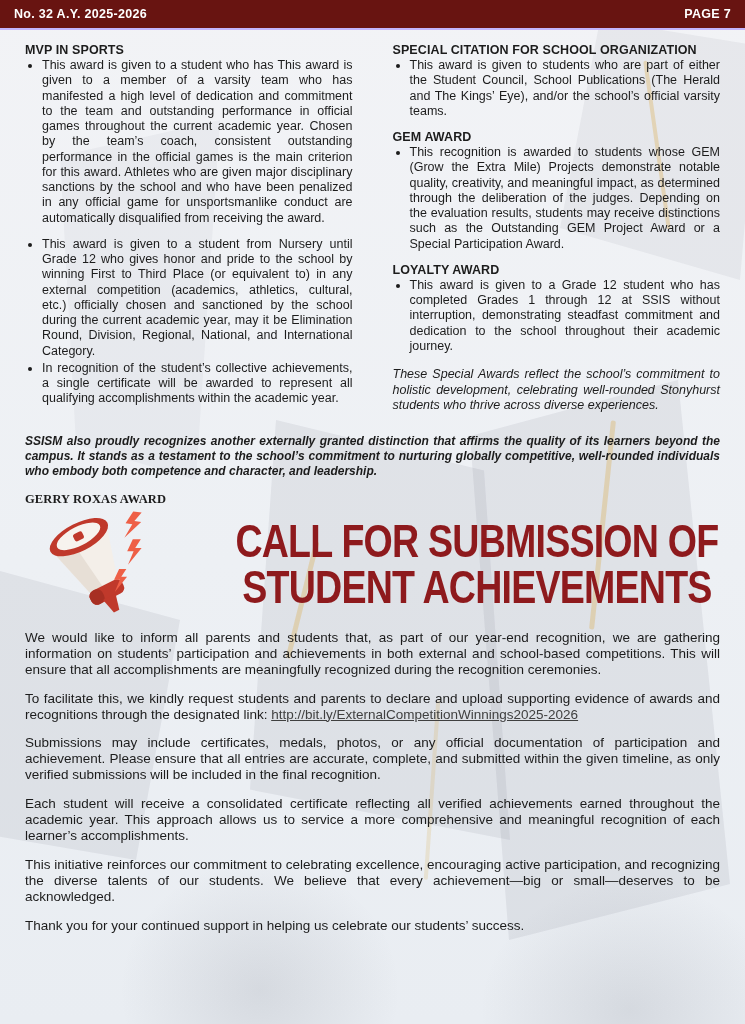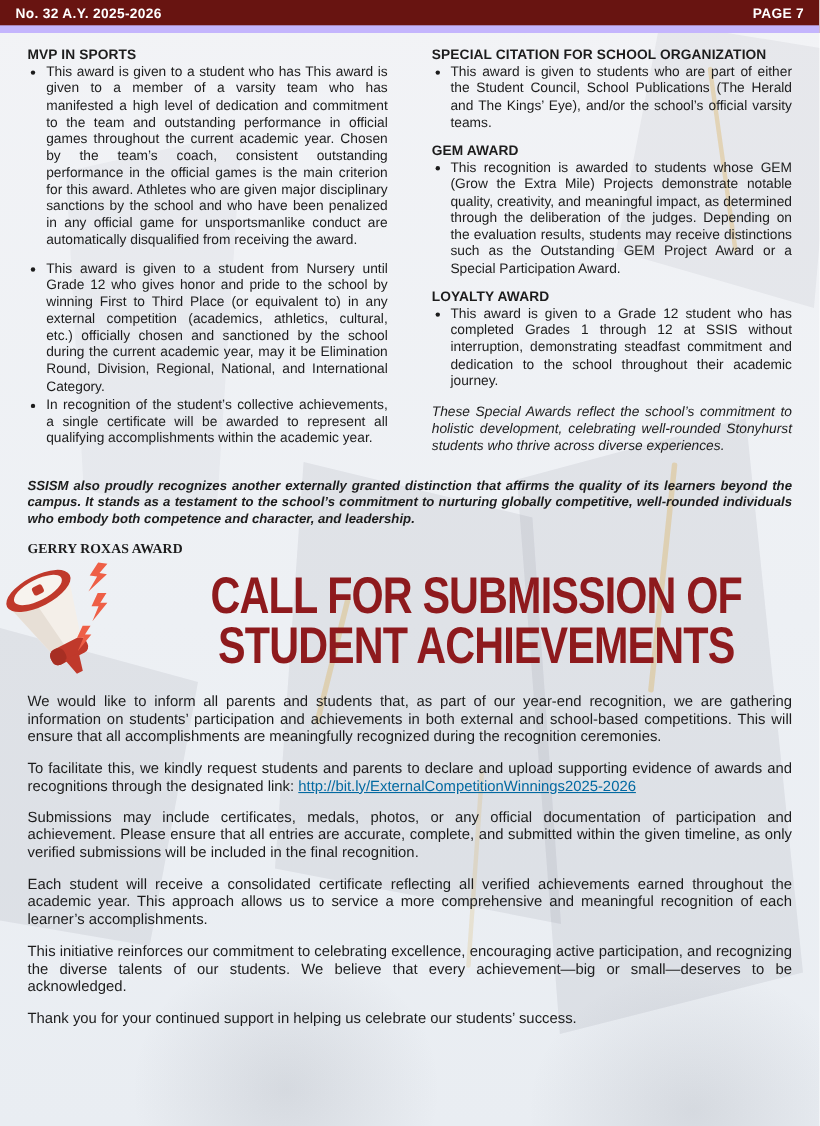--- a/index.html
+++ b/index.html
@@ -32,21 +32,21 @@
   .gold.g3{ left:300px; top:540px; width:5px; height:120px; transform:rotate(14deg); }
   .gold.g4{ left:430px; top:700px; width:4px; height:180px; transform:rotate(4deg); opacity:0.18; }
   .blob{ background:radial-gradient(closest-side, rgba(70,75,90,0.12), rgba(70,75,90,0)); border-radius:50%; }
   .blob.b1{ left:120px; top:860px; width:280px; height:260px; }
   .blob.b2{ left:480px; top:880px; width:300px; height:260px; }
 
   
   .topbar{
     position:relative; z-index:2;
     height:30px; background:#681411;
-    border-bottom:7px solid #c4b5fd;
+    border-bottom:2px solid #c4b5fd;
     display:flex; align-items:center; justify-content:space-between;
     padding:0 14px;
     color:#ffffff; font-weight:bold; font-size:12.5px; letter-spacing:0.3px;
   }
 
   .content{ position:relative; z-index:2; padding:0 25px; }
 
   
   .cols{ display:flex; gap:40px; margin-top:13px; }
   .col{ flex:1 1 0; min-width:0; }
@@ -61,30 +61,30 @@
     margin-top:16px; font-weight:bold; font-style:italic;
     font-size:12px; line-height:1.26; text-align:justify;
   }
 
   
   .gerry{ margin-top:13px;font-family:Liberation Serif, serif; }
   .gerry ul{ margin:1px 0 0; padding:0 0 0 19px; list-style:disc outside; }
   .gerry li{ font-size:13px; line-height:1.22; text-align:justify; }
 
   
-  .callout{ display:flex; align-items:center; margin-top:0;justify-content:center; }
+  .callout{ display:flex; align-items:center; margin-top:0; }
   .megaphone-wrap{ flex:0 0 150px; display:flex; justify-content:center; }
   .callout-title{ flex:1 1 auto; text-align:center; color:#8e1a1d; font-weight:bold; padding-right:30px; }
   .callout-line{ display:block; font-size:47px; line-height:0.98; letter-spacing:-1px;
                  transform:scaleX(0.8); transform-origin:center; white-space:nowrap; }
 
   
   .bodytext{ margin-top:10px; }
   .bodytext p{ margin:0 0 13px; font-size:13.5px; line-height:1.18; text-align:justify; }
-  .doc-link{ color:#0369a1; text-decoration:underline; }
+  .doc-link{ color:#404040; text-decoration:underline; }
 </style>
 </head>
 <body>
 
 <div class="bg-art">
   <div class="bg-shape cap a"></div>
   <div class="bg-shape cap b"></div>
   <div class="bg-shape cap c"></div>
   <div class="bg-shape cap d"></div>
   <div class="bg-shape cap e"></div>

